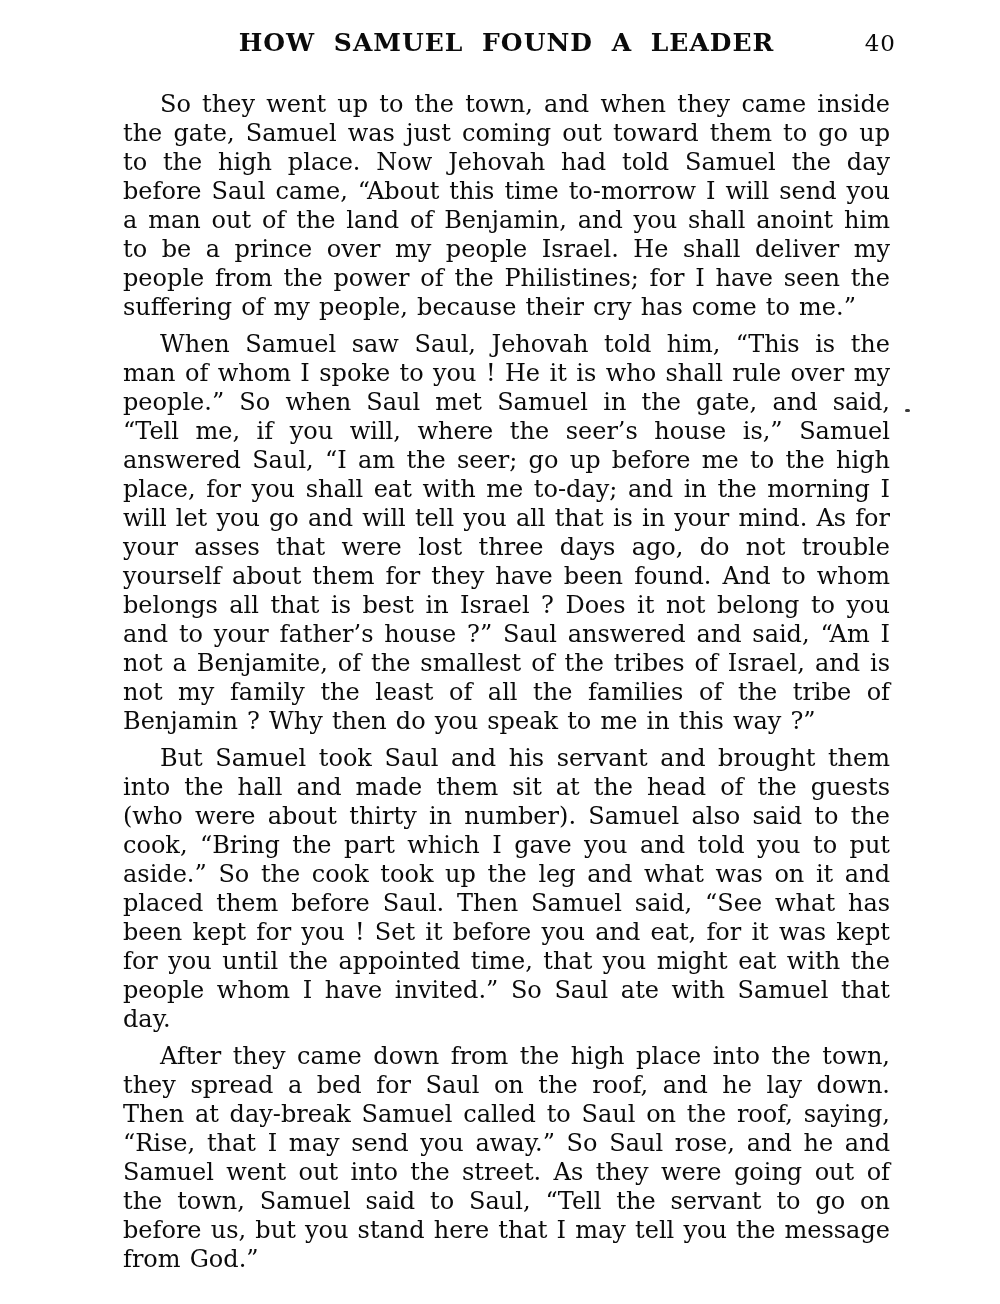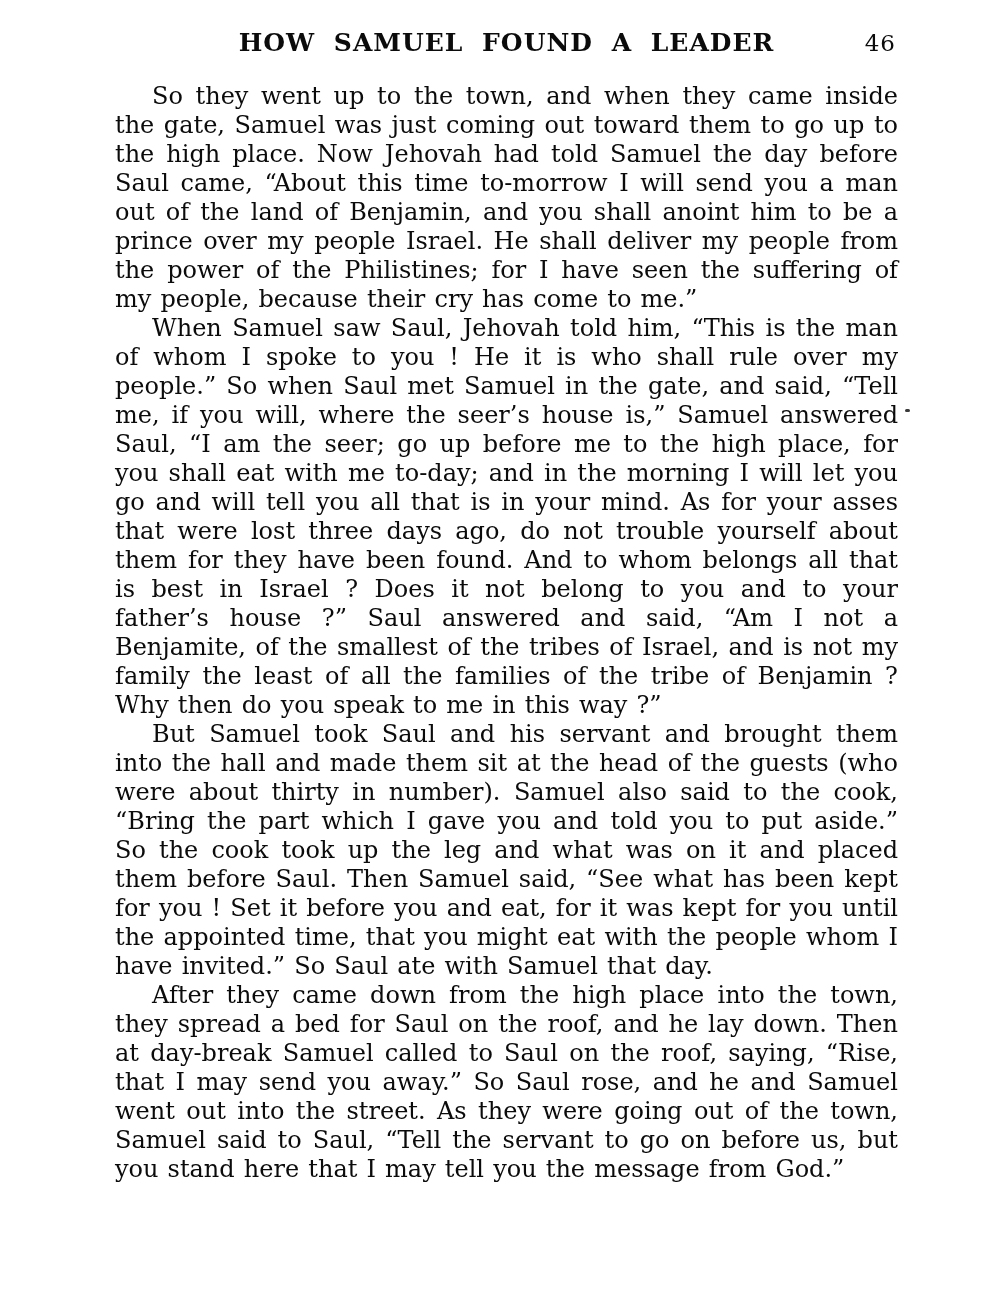--- a/index.html
+++ b/index.html
@@ -39,37 +39,37 @@
     position: absolute;
     top: 82px;
     left: 115px;
     width: 783px;
     font-size: 24px;
     line-height: 29px;
     text-align: justify;
     word-spacing: 1.5px;
   }
   .body-text p {
-    margin: 0;
+    margin: 8px;
     padding: 0;
     text-indent: 37px;
   }
   
   .speck { position: absolute; background: #3a3a3a; }
   .speck-1 { left: 905px; top: 409px; width: 5px; height: 3px; border-radius: 2px; }
   .speck-2 { left: 948px; top: 490px; width: 6px; height: 2px; border-radius: 1px; }
 </style>
 </head>
 <body>
 
 <div class="page">
 
   <div class="running-header">
     <div class="running-title">HOW SAMUEL FOUND A LEADER</div>
-    <div class="page-number">46</div>
+    <div class="page-number">40</div>
   </div>
 
   <div class="body-text">
     <p>So they went up to the town, and when they came inside the gate, Samuel was just coming out toward them to go up to the high place.  Now Jehovah had told Samuel the day before Saul came, “About this time to-morrow I will send you a man out of the land of Benjamin, and you shall anoint him to be a prince over my people Israel.  He shall deliver my people from the power of the Philistines; for I have seen the suffering of my people, because their cry has come to me.”</p>
     <p>When Samuel saw Saul, Jehovah told him, “This is the man of whom I spoke to you !  He it is who shall rule over my people.”  So when Saul met Samuel in the gate, and said, “Tell me, if you will, where the seer’s house is,” Samuel answered Saul, “I am the seer;  go up before me to the high place, for you shall eat with me to-day;  and in the morning I will let you go and will tell you all that is in your mind.  As for your asses that were lost three days ago, do not trouble yourself about them for they have been found.  And to whom belongs all that is best in Israel ?  Does it not belong to you and to your father’s house ?”  Saul answered and said, “Am I not a Benjamite, of the smallest of the tribes of Israel, and is not my family the least of all the families of the tribe of Benjamin ?  Why then do you speak to me in this way ?”</p>
     <p>But Samuel took Saul and his servant and brought them into the hall and made them sit at the head of the guests (who were about thirty in number).  Samuel also said to the cook, “Bring the part which I gave you and told you to put aside.”  So the cook took up the leg and what was on it and placed them before Saul.  Then Samuel said, “See what has been kept for you !  Set it before you and eat, for it was kept for you until the appointed time, that you might eat with the people whom I have invited.”  So Saul ate with Samuel that day.</p>
     <p>After they came down from the high place into the town, they spread a bed for Saul on the roof, and he lay down.  Then at day-break Samuel called to Saul on the roof, saying, “Rise, that I may send you away.”  So Saul rose, and he and Samuel went out into the street.  As they were going out of the town, Samuel said to Saul, “Tell the servant to go on before us, but you stand here that I may tell you the message from God.”</p>
   </div>
 
   <div class="speck speck-1"></div>

